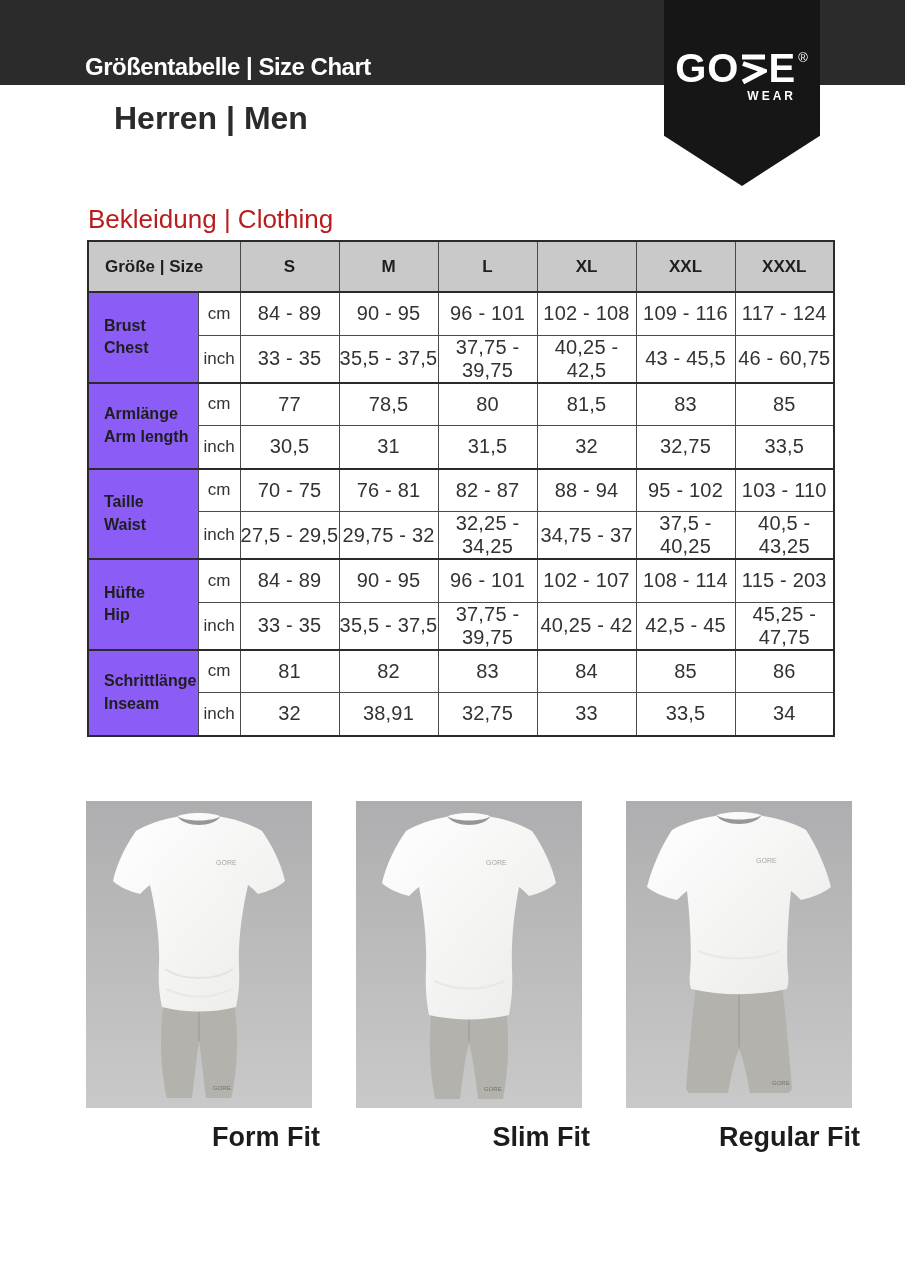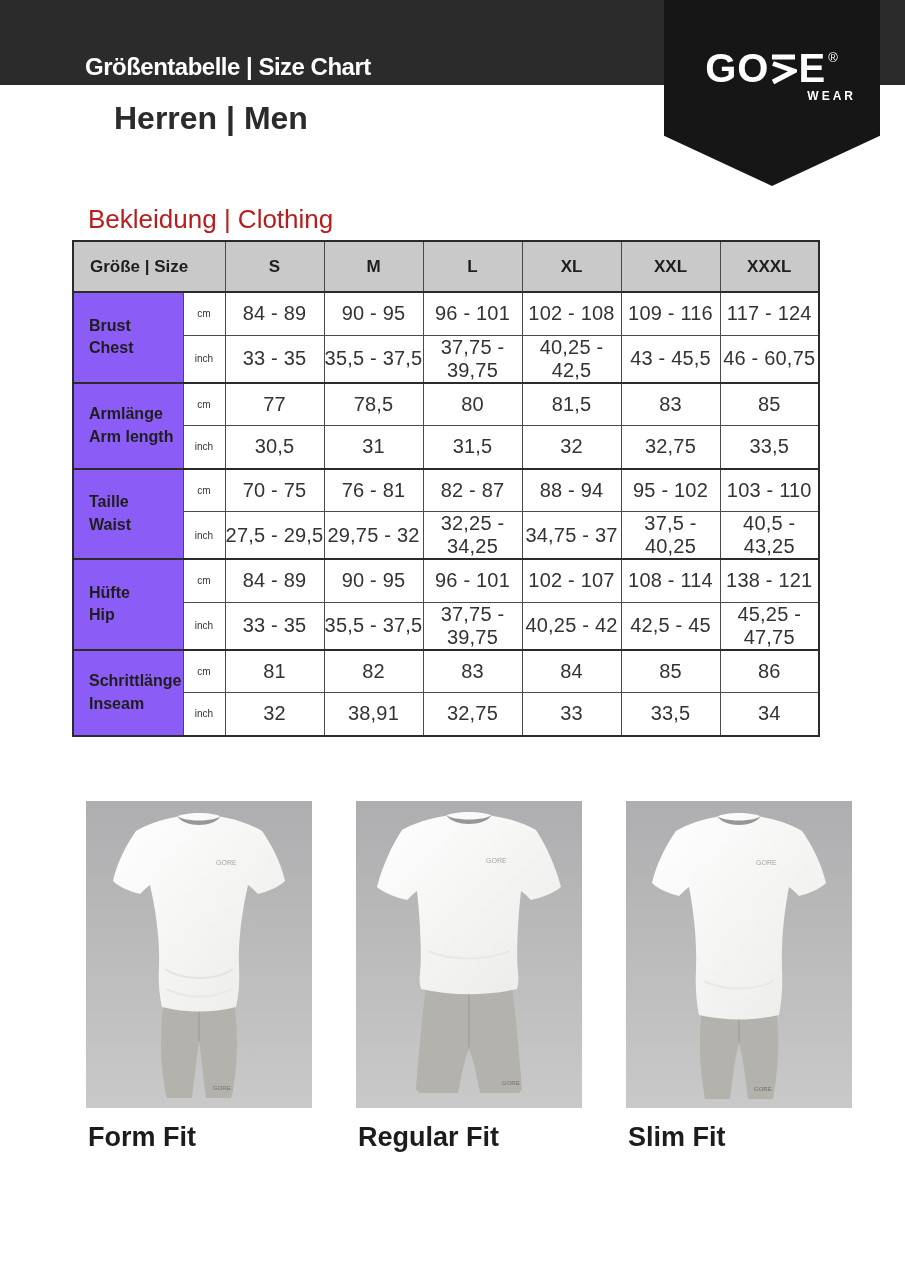--- a/index.html
+++ b/index.html
@@ -38,21 +38,21 @@
     font-weight: 700;
     color: #2b2b2b;
     line-height: 34px;
     white-space: nowrap;
   }
 
   
   .pennant {
     position: absolute;
     left: 664px; top: 0;
-    width: 216px; height: 186px;
+    width: 156px; height: 186px;
     background: #161616;
     clip-path: polygon(0 0, 100% 0, 100% 73%, 50% 100%, 0 73%);
   }
   .logo {
     position: absolute;
     top: 52px; left: 0; right: 0;
     display: flex;
     flex-direction: column;
     align-items: center;
   }
@@ -83,21 +83,21 @@
     font-size: 26px;
     font-weight: 400;
     color: #b91c1c;
     line-height: 34px;
     white-space: nowrap;
   }
 
   
   table.size-table {
     position: absolute;
-    left: 72px; top: 240px;
+    left: 87px; top: 240px;
     width: 746px;
     border-collapse: collapse;
     table-layout: fixed;
     padding-left: 24px;
   }
   .size-table th, .size-table td {
     border: 1px solid #4a4a4a;
     text-align: center;
     vertical-align: middle;
     color: #333333;
@@ -118,37 +118,37 @@
   .size-table tbody tr { height: 43px; }
   .size-table th.rowlabel {
     text-align: left;
     padding-left: 15px;
     font-size: 16px;
     font-weight: 700;
     line-height: 1.4;
     color: #1e1e1e;
     background: #8b5cf6;
   }
-  .size-table td.unit { font-size: 10px; font-weight: 400; }
+  .size-table td.unit { font-size: 17px; font-weight: 400; }
   .size-table td.val { font-size: 20px; font-weight: 400; letter-spacing: 0.2px; }
   .size-table tr.group-start td, .size-table tr.group-start th {
     border-top: 2px solid #2b2b2b;
   }
   .col-label { width: 110px; }
   .col-unit  { width: 42px; }
   .col-size  { width: 99px; }
 
   
   .fits {
     position: absolute;
     left: 86px; top: 801px;
     display: flex;
     gap: 36px;
   }
-  .fit-panel { width: 234px; }
+  .fit-panel { width: 234px; text-align: right; }
   .fit-illustration { display: block; width: 226px; height: 307px; }
   .fit-label {
     margin-top: 14px;
     margin-left: 2px;
     font-size: 27px;
     font-weight: 700;
     color: #1c1c1c;
     white-space: nowrap;
   }
 </style>
@@ -257,21 +257,21 @@
         <td class="val">40,5 - 43,25</td>
       </tr>
       <tr class="group-start">
         <th class="rowlabel" rowspan="2"><span>Hüfte</span><br><span>Hip</span></th>
         <td class="unit">cm</td>
         <td class="val">84 - 89</td>
         <td class="val">90 - 95</td>
         <td class="val">96 - 101</td>
         <td class="val">102 - 107</td>
         <td class="val">108 - 114</td>
-        <td class="val">138 - 121</td>
+        <td class="val">115 - 203</td>
       </tr>
       <tr>
         <td class="unit">inch</td>
         <td class="val">33 - 35</td>
         <td class="val">35,5 - 37,5</td>
         <td class="val">37,75 - 39,75</td>
         <td class="val">40,25 - 42</td>
         <td class="val">42,5 - 45</td>
         <td class="val">45,25 - 47,75</td>
       </tr>
@@ -320,20 +320,44 @@
       <path d="M80,188 C100,198 126,198 146,188" stroke="#e8e8e6" stroke-width="2" fill="none"></path>
       <text x="130" y="64" font-size="7" fill="#a5a5a3">GORE</text>
       <text x="127" y="289" font-size="6" fill="#71716f">GORE</text>
     </svg>
     <div class="fit-label">Form Fit</div>
   </div>
 
   <div class="fit-panel">
     <svg class="fit-illustration" viewBox="0 0 226 307">
       <defs>
+        <linearGradient id="bg2" x1="0" y1="0" x2="0" y2="1">
+          <stop offset="0" stop-color="#aeaeb0"></stop>
+            <stop offset="1" stop-color="#c9c9c9"></stop>
+        </linearGradient>
+        <linearGradient id="sh2" x1="0" y1="0" x2="1" y2="1">
+          <stop offset="0" stop-color="#ffffff"></stop>
+            <stop offset="1" stop-color="#ebebe9"></stop>
+        </linearGradient>
+      </defs>
+      <rect width="226" height="307" fill="url(#bg2)"></rect>
+      <path d="M76,206 C73,232 73,260 77,286 L79,298 L104,298 C107,272 110,252 113,242 C116,252 119,272 122,298 L147,298 L149,286 C153,260 153,232 150,206 Z" fill="#b4b2ad"></path>
+      <path d="M113,210 L113,241" stroke="#a2a09b" stroke-width="1.5" fill="none"></path>
+      <path d="M113,12 C104,12 96,13 90,16 C76,18 60,24 50,30 C40,44 30,64 26,82 C32,88 44,93 53,95 C57,91 60,88 63,86 C68,112 71,140 70,168 C69,190 71,202 73,214 C100,220 126,220 153,214 C155,202 157,190 156,168 C155,140 158,112 163,86 C166,88 169,91 173,95 C182,93 194,88 200,82 C196,64 186,44 176,30 C166,24 150,18 136,16 C130,13 122,12 113,12 Z" fill="url(#sh2)"></path>
+      <path d="M91,15 C99,27 127,27 135,15 C127,21 99,21 91,15 Z" fill="#96969a"></path>
+      <path d="M78,180 C98,190 128,190 148,180" stroke="#e8e8e6" stroke-width="2" fill="none"></path>
+      <text x="130" y="64" font-size="7" fill="#a5a5a3">GORE</text>
+      <text x="128" y="290" font-size="6" fill="#71716f">GORE</text>
+    </svg>
+    <div class="fit-label">Slim Fit</div>
+  </div>
+
+  <div class="fit-panel">
+    <svg class="fit-illustration" viewBox="0 0 226 307">
+      <defs>
         <linearGradient id="bg3" x1="0" y1="0" x2="0" y2="1">
           <stop offset="0" stop-color="#aeaeb0"></stop>
             <stop offset="1" stop-color="#c9c9c9"></stop>
         </linearGradient>
         <linearGradient id="sh3" x1="0" y1="0" x2="1" y2="1">
           <stop offset="0" stop-color="#ffffff"></stop>
             <stop offset="1" stop-color="#eaeae8"></stop>
         </linearGradient>
       </defs>
       <rect width="226" height="307" fill="url(#bg3)"></rect>
@@ -341,37 +365,13 @@
       <path d="M113,190 L113,246" stroke="#a2a09b" stroke-width="1.5" fill="none"></path>
       <path d="M113,11 C104,11 95,12 89,15 C74,17 56,23 46,29 C36,44 26,66 21,86 C28,92 41,97 51,99 C55,95 58,92 61,90 C64,118 66,152 64,172 C63,180 64,184 65,188 C97,195 129,195 161,188 C162,184 163,180 162,172 C160,152 162,118 165,90 C168,92 171,95 175,99 C185,97 198,92 205,86 C200,66 190,44 180,29 C170,23 152,17 137,15 C131,12 122,11 113,11 Z" fill="url(#sh3)"></path>
       <path d="M90,14 C98,26 128,26 136,14 C128,20 98,20 90,14 Z" fill="#96969a"></path>
       <path d="M72,150 C95,160 131,160 154,150" stroke="#e8e8e6" stroke-width="2" fill="none"></path>
       <text x="130" y="62" font-size="7" fill="#a5a5a3">GORE</text>
       <text x="146" y="284" font-size="6" fill="#71716f">GORE</text>
     </svg>
     <div class="fit-label">Regular Fit</div>
   </div>
 
-  <div class="fit-panel">
-    <svg class="fit-illustration" viewBox="0 0 226 307">
-      <defs>
-        <linearGradient id="bg2" x1="0" y1="0" x2="0" y2="1">
-          <stop offset="0" stop-color="#aeaeb0"></stop>
-            <stop offset="1" stop-color="#c9c9c9"></stop>
-        </linearGradient>
-        <linearGradient id="sh2" x1="0" y1="0" x2="1" y2="1">
-          <stop offset="0" stop-color="#ffffff"></stop>
-            <stop offset="1" stop-color="#ebebe9"></stop>
-        </linearGradient>
-      </defs>
-      <rect width="226" height="307" fill="url(#bg2)"></rect>
-      <path d="M76,206 C73,232 73,260 77,286 L79,298 L104,298 C107,272 110,252 113,242 C116,252 119,272 122,298 L147,298 L149,286 C153,260 153,232 150,206 Z" fill="#b4b2ad"></path>
-      <path d="M113,210 L113,241" stroke="#a2a09b" stroke-width="1.5" fill="none"></path>
-      <path d="M113,12 C104,12 96,13 90,16 C76,18 60,24 50,30 C40,44 30,64 26,82 C32,88 44,93 53,95 C57,91 60,88 63,86 C68,112 71,140 70,168 C69,190 71,202 73,214 C100,220 126,220 153,214 C155,202 157,190 156,168 C155,140 158,112 163,86 C166,88 169,91 173,95 C182,93 194,88 200,82 C196,64 186,44 176,30 C166,24 150,18 136,16 C130,13 122,12 113,12 Z" fill="url(#sh2)"></path>
-      <path d="M91,15 C99,27 127,27 135,15 C127,21 99,21 91,15 Z" fill="#96969a"></path>
-      <path d="M78,180 C98,190 128,190 148,180" stroke="#e8e8e6" stroke-width="2" fill="none"></path>
-      <text x="130" y="64" font-size="7" fill="#a5a5a3">GORE</text>
-      <text x="128" y="290" font-size="6" fill="#71716f">GORE</text>
-    </svg>
-    <div class="fit-label">Slim Fit</div>
-  </div>
-
 </div>
 
 </body></html>

